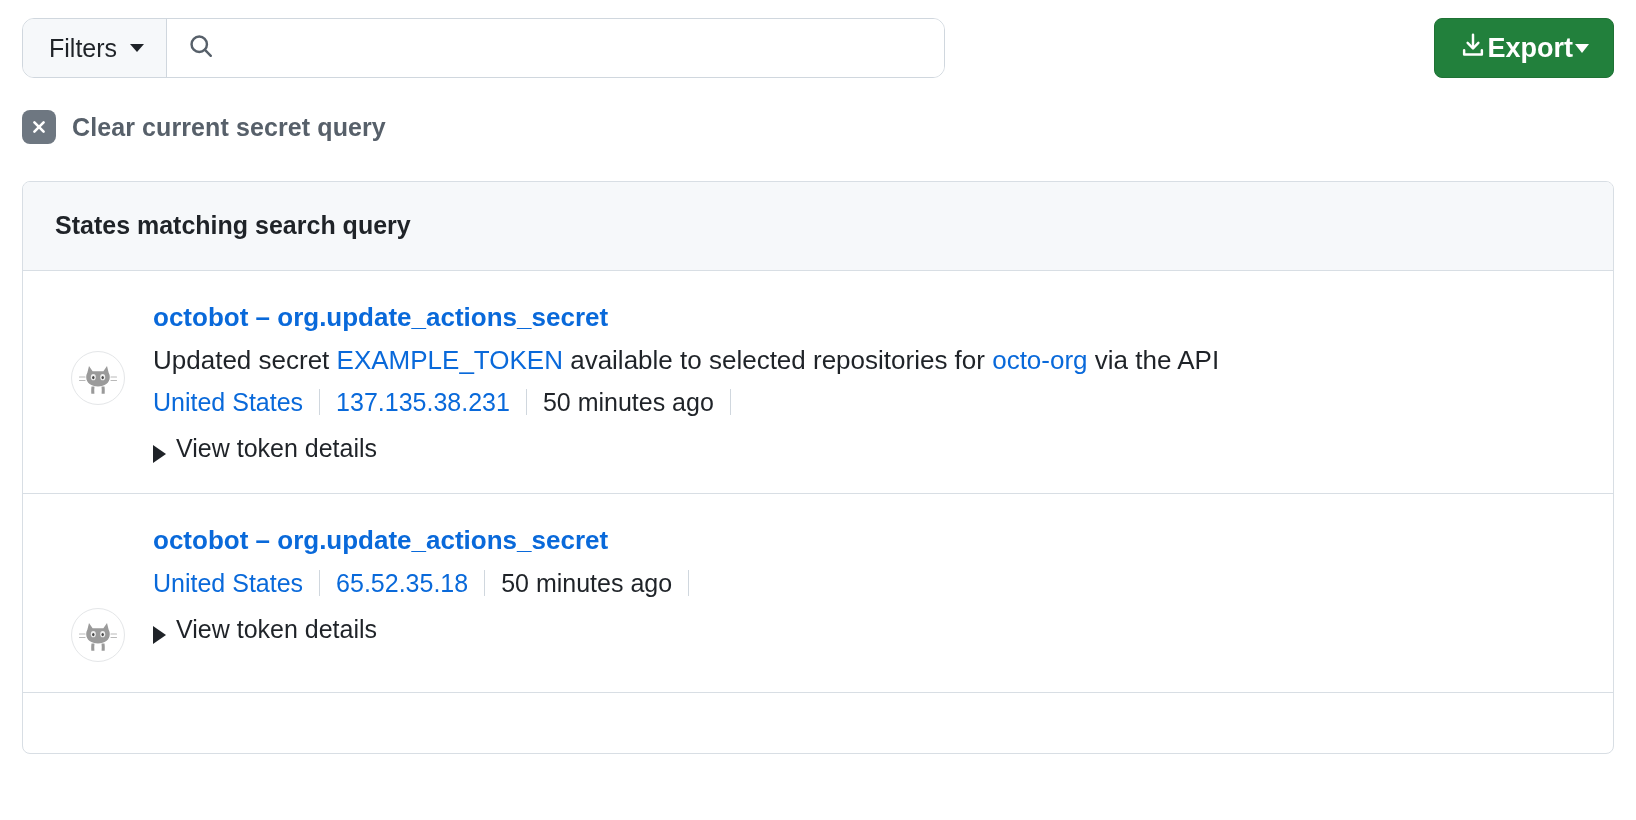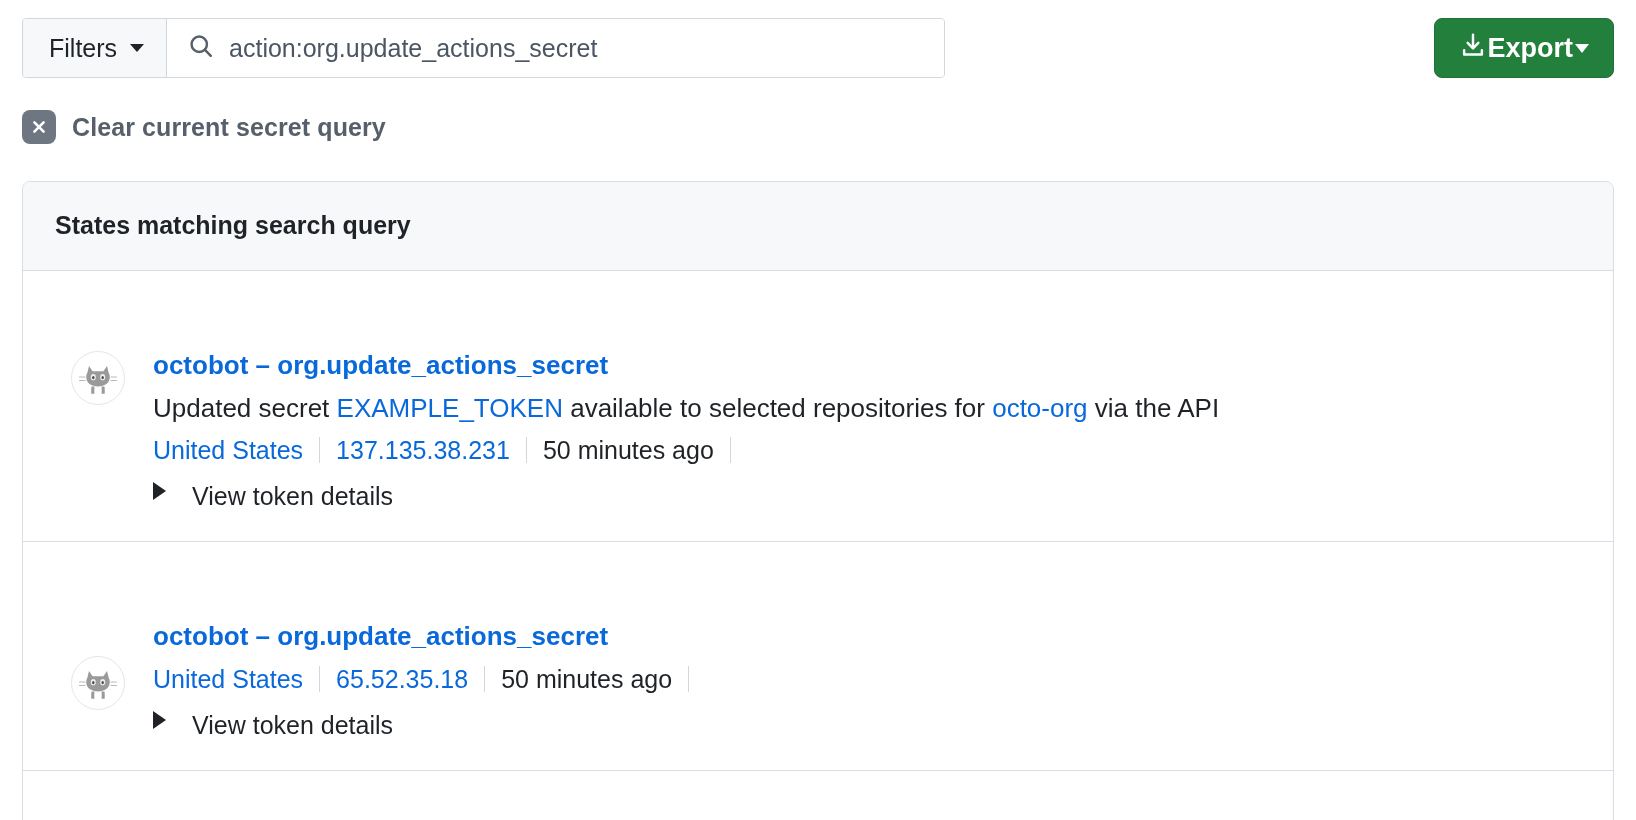--- a/index.html
+++ b/index.html
@@ -26,21 +26,21 @@
   }
   .searchbar {
     position: absolute;
     left: 22px;
     top: 18px;
     height: 60px;
     width: 923px;
     display: flex;
     align-items: stretch;
     border: 1px solid #d0d7de;
-    border-radius: 4px;
+    border-radius: 12px;
     overflow: hidden;
     background: #ffffff;
   }
   .filters-btn {
     display: flex;
     align-items: center;
     gap: 13px;
     padding: 0 22px 0 26px;
     background: #f6f8fa;
     border: none;
@@ -174,21 +174,21 @@
     display: flex;
     align-items: center;
     justify-content: center;
     margin-top: 52px;
     margin-right: 28px;
     margin-left: 22px;
   }
   .avatar.second { margin-top: 86px; }
   .avatar svg { display: block; }
 
-  .event-body { flex: 1; min-width: 0; margin-top: 48px; }
+  .event-body { flex: 1; min-width: 0; }
 
   .event-title {
     font-size: 26px;
     font-weight: bold;
     line-height: 1.42;
     margin-bottom: 4px;
   }
   .event-title a { color: #0969da; text-decoration: none; }
   .event-title .dash { color: #0969da; }
 
@@ -218,22 +218,22 @@
     margin: 0 16px;
     flex: 0 0 auto;
   }
   .meta-item { white-space: nowrap; text-align: center; }
 
   .token-details {
     margin-top: 12px;
     font-size: 25px;
     color: #1f2328;
     display: flex;
-    align-items: flex-start;
-    gap: 26px;
+    align-items: flex-end;
+    gap: 10px;
     cursor: pointer;
     user-select: none;
   }
   .tri-right {
     width: 0; height: 0;
     border-top: 9px solid transparent;
     border-bottom: 9px solid transparent;
     border-left: 13px solid #1f2328;
     display: inline-block;
   }
@@ -248,21 +248,20 @@
       <span>Filters</span>
       <span class="caret-down"></span>
     </button>
     <div class="search-field-wrap">
       <span class="search-icon">
         <svg width="28" height="28" viewBox="0 0 24 24" fill="none" stroke="#57606a" stroke-width="2.1" stroke-linecap="round">
           <circle cx="10.5" cy="10.5" r="6.6"></circle>
           <line x1="15.4" y1="15.4" x2="20.4" y2="20.4"></line>
         </svg>
       </span>
-      <input class="search-input" type="text" value="action:org.update_actions_secret" style="">
     </div>
   </div>
 
   <button class="export-btn">
     <span>
       <svg width="28" height="28" viewBox="0 0 24 24" fill="none" stroke="#ffffff" stroke-width="2.1" stroke-linecap="round" stroke-linejoin="round">
         <line x1="12" y1="3.2" x2="12" y2="14.6"></line>
         <polyline points="7.4,10.2 12,14.8 16.6,10.2"></polyline>
         <polyline points="4.4,16.4 4.4,20.2 19.6,20.2 19.6,16.4"></polyline>
       </svg>

